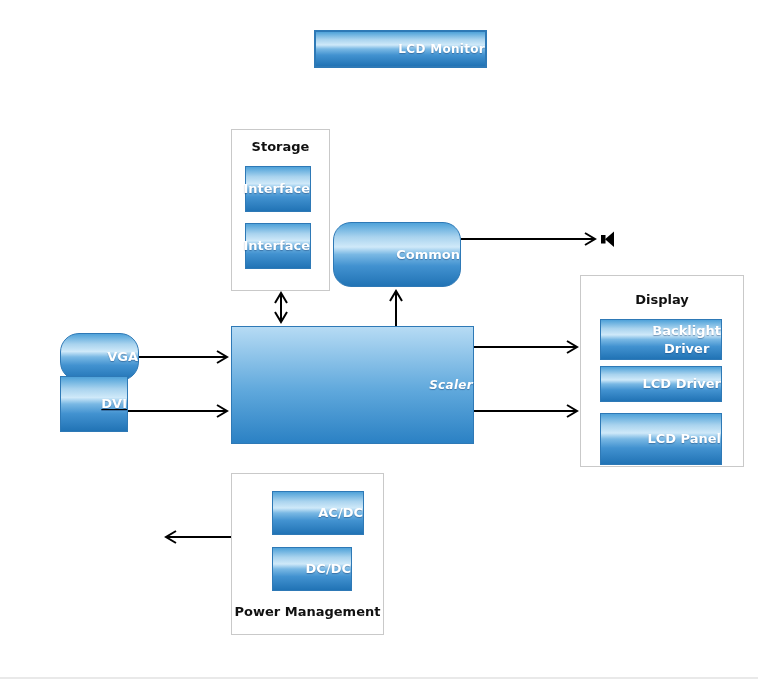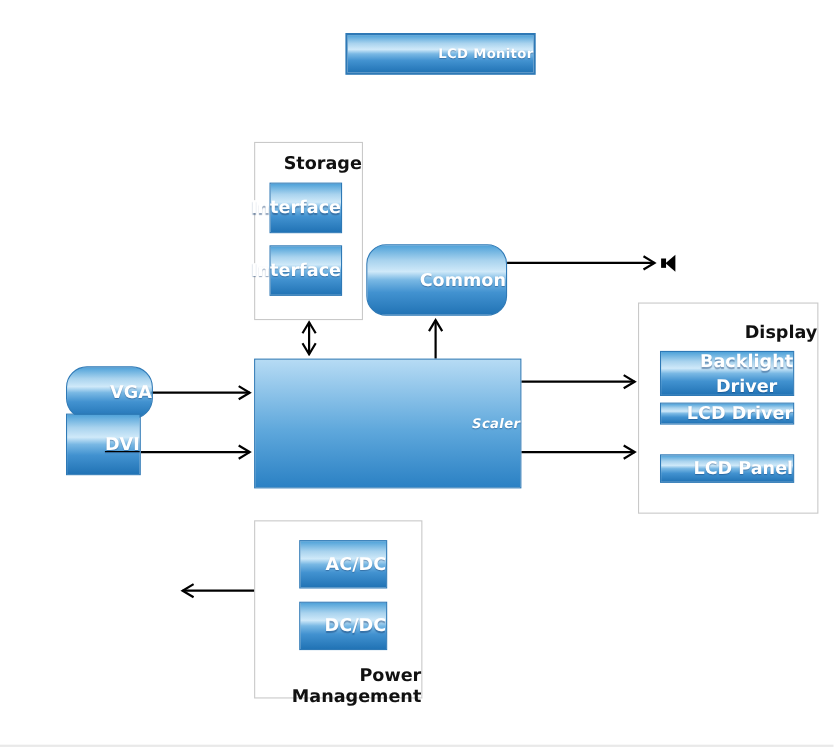--- a/index.html
+++ b/index.html
@@ -1,25 +1,25 @@
 <!DOCTYPE html>
 <html><head>
 <meta charset="utf-8">
 <style>
   html,body{margin:0;padding:0;background:#fff;}
   .screen{position:relative;width:758px;height:685px;background:#ffffff;overflow:hidden;
           font-family:"DejaVu Sans","Liberation Sans",sans-serif;}
   
   .group{position:absolute;background:#ffffff;border:1px solid #c9c9c9;}
-  .group-title{position:absolute;left:0;right:0;text-align:right;font-size:16px;font-weight:bold;color:#111;}
+  .group-title{position:absolute;left:0;right:0;text-align:center;font-size:13px;font-weight:bold;color:#111;}
   
   .blk{position:absolute;display:flex;align-items:center;justify-content:flex-end;
        border:1px solid #2e79b6;box-sizing:border-box;
        background:linear-gradient(180deg,#4fa2d9 0%,#a9d3ee 22%,#cfe9f9 38%,#79b8e4 50%,#4292d0 68%,#2173b5 100%);padding-left:12px;}
-  .blk .lbl{color:#fff;font-weight:bold;font-size:16px;text-align:center;line-height:1.35;
+  .blk .lbl{color:#fff;font-weight:bold;font-size:13px;text-align:center;line-height:1.35;
             white-space:pre-line;text-shadow:0 1px 1px rgba(20,60,110,.45);}
   .blk.big .lbl{font-size:12px;letter-spacing:.3px;}
   .blk.thickborder{border-width:2px;}
   .blk.smooth{background:linear-gradient(180deg,#b6dbf4 0%,#5fa8dc 55%,#2b81c4 100%);font-style:italic;}
   
   svg.wires{position:absolute;left:0;top:0;width:758px;height:685px;pointer-events:none;}
   
   .divider{position:absolute;left:0;top:677px;width:758px;height:2px;background:#e9e9e9;}
 </style>
 </head>
@@ -82,29 +82,29 @@
   </div>
 
   <div class="blk big smooth" style="left:231px;top:326px;width:243px;height:118px;">
     <span class="lbl">Scaler</span>
   </div>
 
   <div class="blk" style="left:600px;top:319px;width:122px;height:41px;">
     <span class="lbl">Backlight
 Driver</span>
   </div>
-  <div class="blk" style="left:600px;top:366px;width:122px;height:20px;">
+  <div class="blk" style="left:600px;top:366px;width:122px;height:36px;">
     <span class="lbl">LCD Driver</span>
   </div>
-  <div class="blk" style="left:600px;top:413px;width:122px;height:26px;">
+  <div class="blk" style="left:600px;top:413px;width:122px;height:52px;">
     <span class="lbl">LCD Panel</span>
   </div>
 
 
-  <div class="blk" style="left:272px;top:491px;width:80px;height:44px;">
+  <div class="blk" style="left:272px;top:491px;width:92px;height:44px;">
     <span class="lbl">AC/DC</span>
   </div>
   <div class="blk" style="left:272px;top:547px;width:80px;height:44px;">
     <span class="lbl">DC/DC</span>
   </div>
 
   <div class="divider"></div>
 </div>
 
 </body></html>

